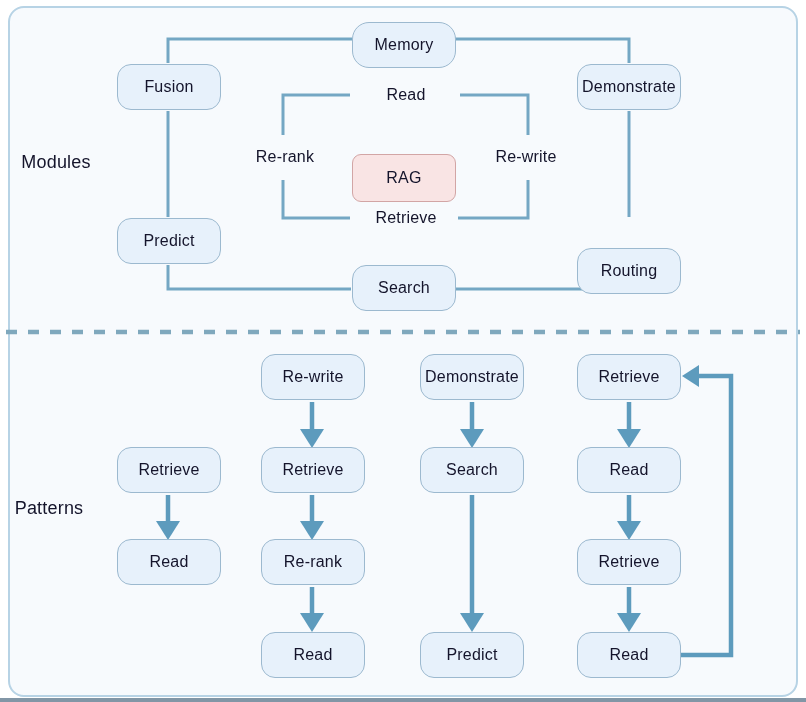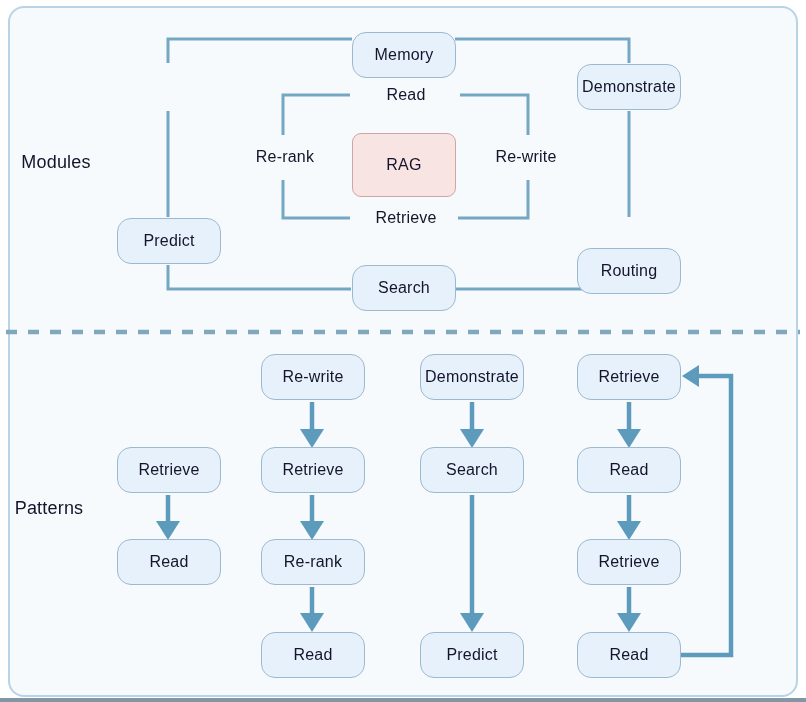--- a/index.html
+++ b/index.html
@@ -13,21 +13,21 @@
     background:#f7fafd;border:2px solid #b7d3e5;border-radius:16px;
   }
   .wires{position:absolute;left:0;top:0;width:806px;height:702px;}
   .node{
     position:absolute;width:104px;height:46px;box-sizing:border-box;
     background:#e7f1fb;border:1.5px solid #9cb9cf;border-radius:14px;
     display:flex;align-items:center;justify-content:center;
     font-size:16px;font-weight:500;color:#14142b;letter-spacing:.2px;
   }
   .node.rag{
-    background:#f9e4e4;border:1.5px solid #d2a5a5;border-radius:9px;height:64px;
+    background:#f9e4e4;border:1.5px solid #d2a5a5;border-radius:9px;height:48px;margin-top:21px;
   }
   .label{
     position:absolute;width:110px;text-align:center;
     font-size:16px;font-weight:500;color:#14142b;line-height:20px;letter-spacing:.2px;
   }
   .section-label{font-size:18px;width:90px;}
   .bottom-strip{
     position:absolute;left:0;top:698px;width:806px;height:4px;background:#8296a6;
   }
 </style>
@@ -77,21 +77,22 @@
       <polygon points="460,613 484,613 472,632"></polygon>
       <polygon points="617,429 641,429 629,448"></polygon>
       <polygon points="617,521 641,521 629,540"></polygon>
       <polygon points="617,613 641,613 629,632"></polygon>
       <polygon points="699,365 699,387 682,376"></polygon>
     </g>
   </svg>
 
   <div class="label section-label" style="left:11px;top:152px;">Modules</div>
 
-  <div class="node" style="left:352px;top:32px;">Memory</div>
+  <div class="node" style="left:352px;top:22px;border-radius:17px;">Memory</div>
+  <div class="node" style="left:117px;top:64px;">Fusion</div>
   <div class="node" style="left:577px;top:64px;">Demonstrate</div>
   <div class="node" style="left:117px;top:218px;">Predict</div>
   <div class="node" style="left:577px;top:218px;margin-top:30px;">Routing</div>
   <div class="node" style="left:352px;top:265px;">Search</div>
 
   <div class="node rag" style="left:352px;top:133px;">RAG</div>
   <div class="label" style="left:351px;top:85px;">Read</div>
   <div class="label" style="left:230px;top:147px;">Re-rank</div>
   <div class="label" style="left:471px;top:147px;">Re-write</div>
   <div class="label" style="left:351px;top:208px;">Retrieve</div>

